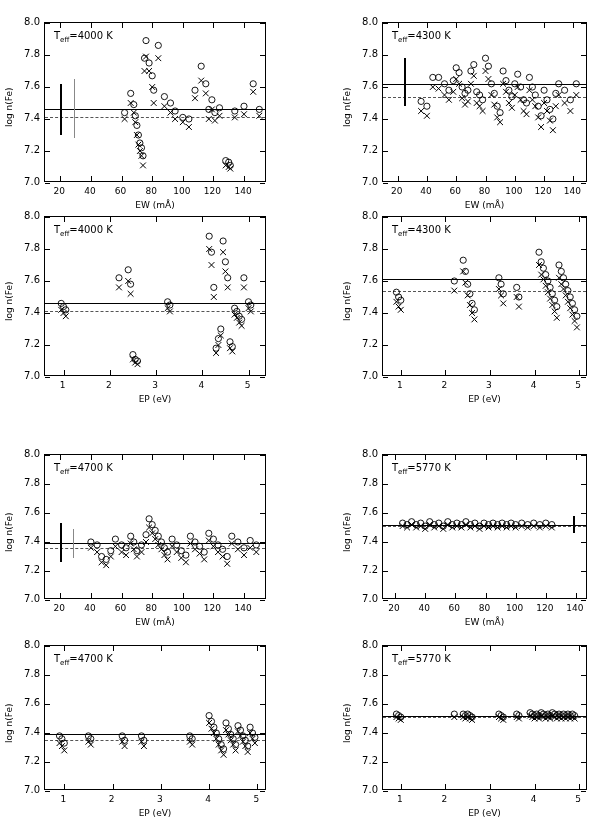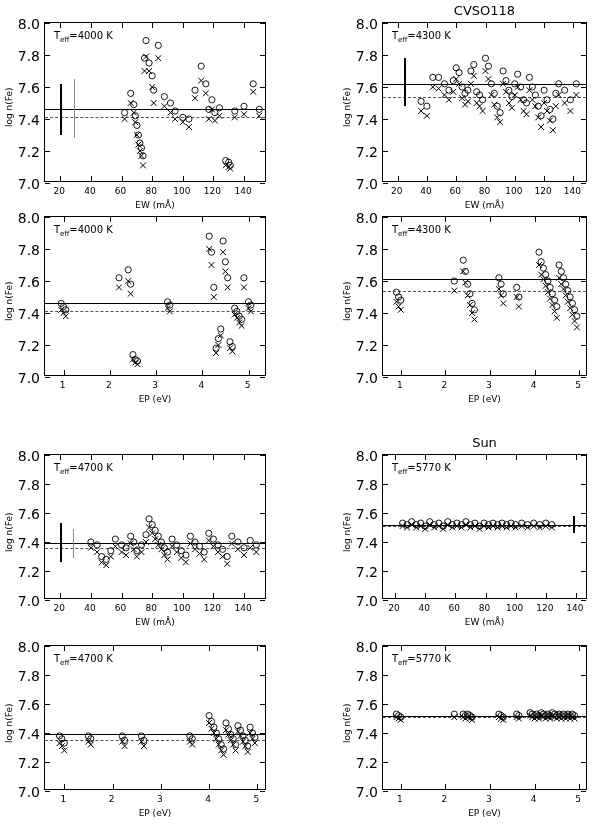--- a/index.html
+++ b/index.html
@@ -5,21 +5,21 @@
   html,body{margin:0;padding:0;background:#ffffff;}
   body{width:600px;height:831px;font-family:"DejaVu Sans",sans-serif;color:#000;}
   #grid{position:relative;width:600px;height:831px;}
   .panel{position:absolute;}
   .title{position:absolute;top:-2px;left:0;width:100%;text-align:center;font-size:13px;line-height:14px;}
   .axes{position:absolute;border:1px solid #000;box-sizing:border-box;background:#fff;}
   .ylabel{position:absolute;font-size:9px;white-space:nowrap;transform-origin:left top;transform:rotate(-90deg);}
   .xlabel{position:absolute;font-size:9px;white-space:nowrap;text-align:center;}
   .tick{position:absolute;background:#000;}
   .ticklabel{position:absolute;font-size:9px;white-space:nowrap;text-align:center;}
-  .ytlabel{position:absolute;font-size:14px;white-space:nowrap;text-align:right;}
+  .ytlabel{position:absolute;font-size:10px;white-space:nowrap;text-align:right;}
   .annot{position:absolute;font-size:10px;white-space:nowrap;}
   .annot sub{font-size:7px;}
   .hline{position:absolute;height:1px;background:#000;left:0;right:0;}
   .hdash{position:absolute;height:0;border-top:1px dashed #555;left:0;right:0;}
   svg.pts{position:absolute;left:0;top:0;overflow:visible;}
   .errbar{position:absolute;background:#000;width:1px;}
   .errbar.gray{background:#888;}
 </style>
 </head>
 <body>
@@ -139,21 +139,20 @@
       <div class="ytlabel" style="left: 8px; top: 176px; width: 32px;">7.0</div>
       <div class="ytlabel" style="left: 8px; top: 144px; width: 32px;">7.2</div>
       <div class="ytlabel" style="left: 8px; top: 112px; width: 32px;">7.4</div>
       <div class="ytlabel" style="left: 8px; top: 80px; width: 32px;">7.6</div>
       <div class="ytlabel" style="left: 8px; top: 48px; width: 32px;">7.8</div>
       <div class="ytlabel" style="left: 8px; top: 16px; width: 32px;">8.0</div>
       <div class="xlabel" style="left: 44px; top: 200px; width: 222px;">EW (mÅ)</div>
       <div class="ylabel" style="left: 4px; top: 127px;">log n(Fe)</div>
     </div>
     <div class="panel" style="left: 0px; top: 0px; width: 600px; height: 831px;">
-      <div class="title" style="left: 382px; top: 4px; width: 205px;">CVSO118</div>
       <div class="axes" style="left: 382px; top: 22px; width: 205px; height: 160px;">
         <div class="hline" style="top: 60.8px;"></div>
         <div class="hdash" style="top: 73.6px;"></div>
         <div class="tick" style="left: 14.6429px; bottom: 0px; width: 1px; height: 5px;"></div>
         <div class="tick" style="left: 14.6429px; top: 0px; width: 1px; height: 5px;"></div>
         <div class="tick" style="left: 43.9286px; bottom: 0px; width: 1px; height: 5px;"></div>
         <div class="tick" style="left: 43.9286px; top: 0px; width: 1px; height: 5px;"></div>
         <div class="tick" style="left: 73.2143px; bottom: 0px; width: 1px; height: 5px;"></div>
         <div class="tick" style="left: 73.2143px; top: 0px; width: 1px; height: 5px;"></div>
         <div class="tick" style="left: 102.5px; bottom: 0px; width: 1px; height: 5px;"></div>
@@ -623,21 +622,20 @@
       <div class="ytlabel" style="left: 8px; top: 593px; width: 32px;">7.0</div>
       <div class="ytlabel" style="left: 8px; top: 564px; width: 32px;">7.2</div>
       <div class="ytlabel" style="left: 8px; top: 535px; width: 32px;">7.4</div>
       <div class="ytlabel" style="left: 8px; top: 506px; width: 32px;">7.6</div>
       <div class="ytlabel" style="left: 8px; top: 477px; width: 32px;">7.8</div>
       <div class="ytlabel" style="left: 8px; top: 448px; width: 32px;">8.0</div>
       <div class="xlabel" style="left: 44px; top: 617px; width: 222px;">EW (mÅ)</div>
       <div class="ylabel" style="left: 4px; top: 551.5px;">log n(Fe)</div>
     </div>
     <div class="panel" style="left: 0px; top: 0px; width: 600px; height: 831px;">
-      <div class="title" style="left: 382px; top: 436px; width: 205px;">Sun</div>
       <div class="axes" style="left: 382px; top: 454px; width: 205px; height: 145px;">
         <div class="hline" style="top: 69.6px;"></div>
         <div class="hdash" style="top: 71.05px;"></div>
         <div class="tick" style="left: 12.0588px; bottom: 0px; width: 1px; height: 5px;"></div>
         <div class="tick" style="left: 12.0588px; top: 0px; width: 1px; height: 5px;"></div>
         <div class="tick" style="left: 42.2059px; bottom: 0px; width: 1px; height: 5px;"></div>
         <div class="tick" style="left: 42.2059px; top: 0px; width: 1px; height: 5px;"></div>
         <div class="tick" style="left: 72.3529px; bottom: 0px; width: 1px; height: 5px;"></div>
         <div class="tick" style="left: 72.3529px; top: 0px; width: 1px; height: 5px;"></div>
         <div class="tick" style="left: 102.5px; bottom: 0px; width: 1px; height: 5px;"></div>

